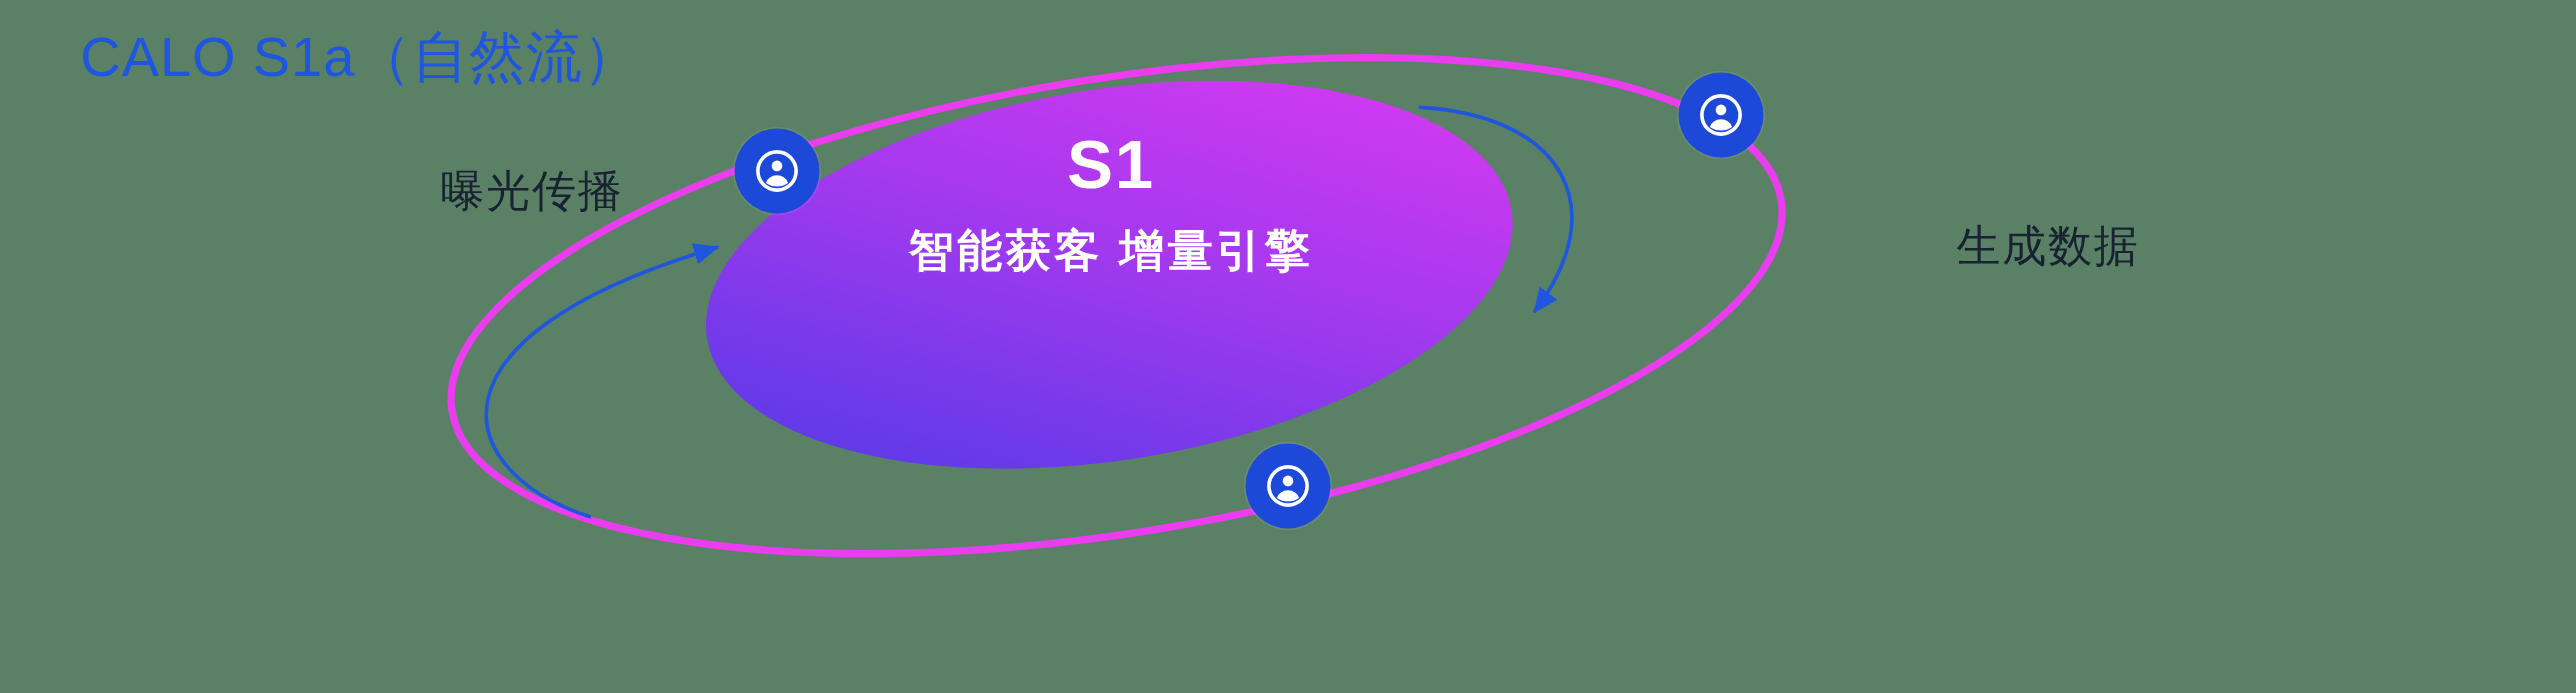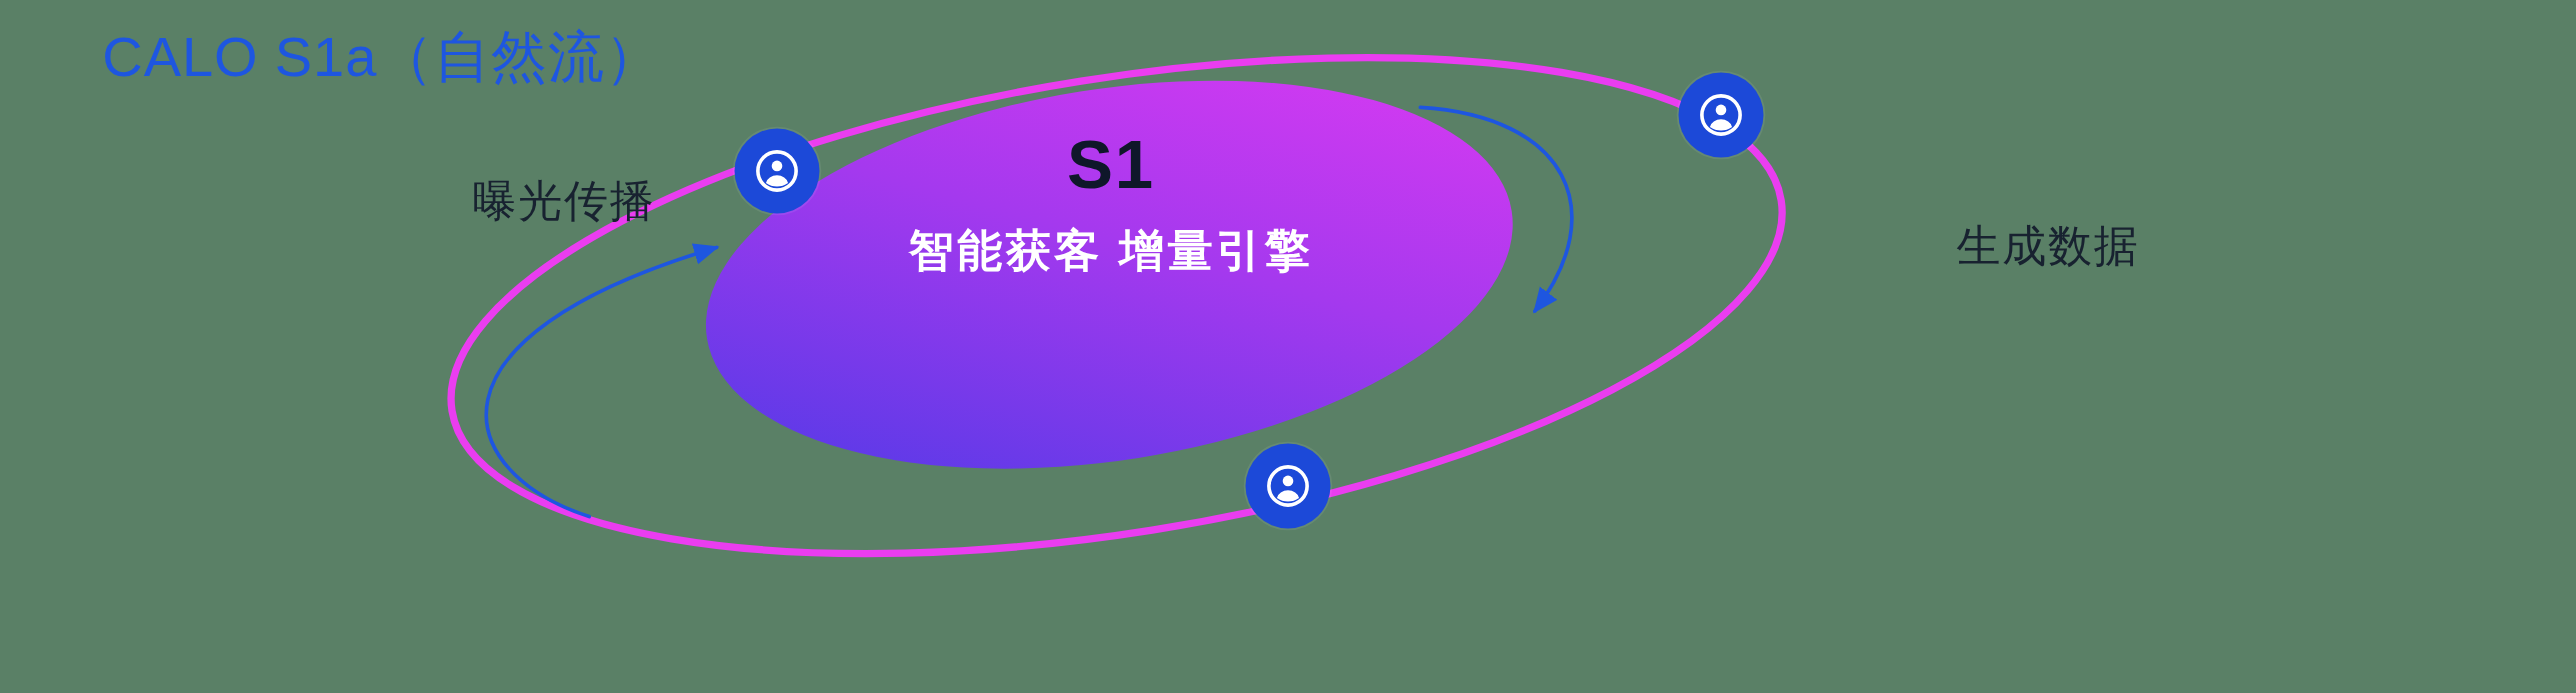--- a/index.html
+++ b/index.html
@@ -40,21 +40,21 @@
     font-weight:500;
     letter-spacing:0.9px;
   }
   .sat-sub{
     color:var(--dark);
     font-size:44px;
     font-weight:500;
     letter-spacing:1.8px;
   }
   .center-title{
-    color:#0f172a;
+    color:#ffffff;
     font-size:69px;
     font-weight:600;
     letter-spacing:1.8px;
   }
   .center-sub{
     color:#ffffff;
     font-size:45px;
     font-weight:700;
     letter-spacing:3.6px;
   }
@@ -128,20 +128,20 @@
   <div class="node" style="left:1288px; top:486px;">
     <span>
       <svg viewBox="0 0 24 24">
         <circle cx="12" cy="12" r="9" fill="none" stroke="#ffffff" stroke-width="1.7"></circle>
         <circle cx="12" cy="9.6" r="2.5" fill="#ffffff"></circle>
         <path d="M6.8 17.6 a5.3 4.4 0 0 1 10.4 0 a9 9 0 0 1 -10.4 0 Z" fill="#ffffff"></path>
       </svg>
     </span>
   </div>
 
-  <div class="label sat-title" style="left:382px; top:57px;">CALO S1a（自然流）</div>
-  <div class="label sat-sub" style="left:532px; top:201px;margin-left:32px;">曝光传播</div>
+  <div class="label sat-title" style="left:360px; top:57px;">CALO S1a（自然流）</div>
+  <div class="label sat-sub" style="left:532px; top:191px;">曝光传播</div>
 
   <div class="label sat-sub" style="left:2048px; top:246px;text-align:right;">生成数据</div>
 
 
 </div>
 
 
 </body></html>

